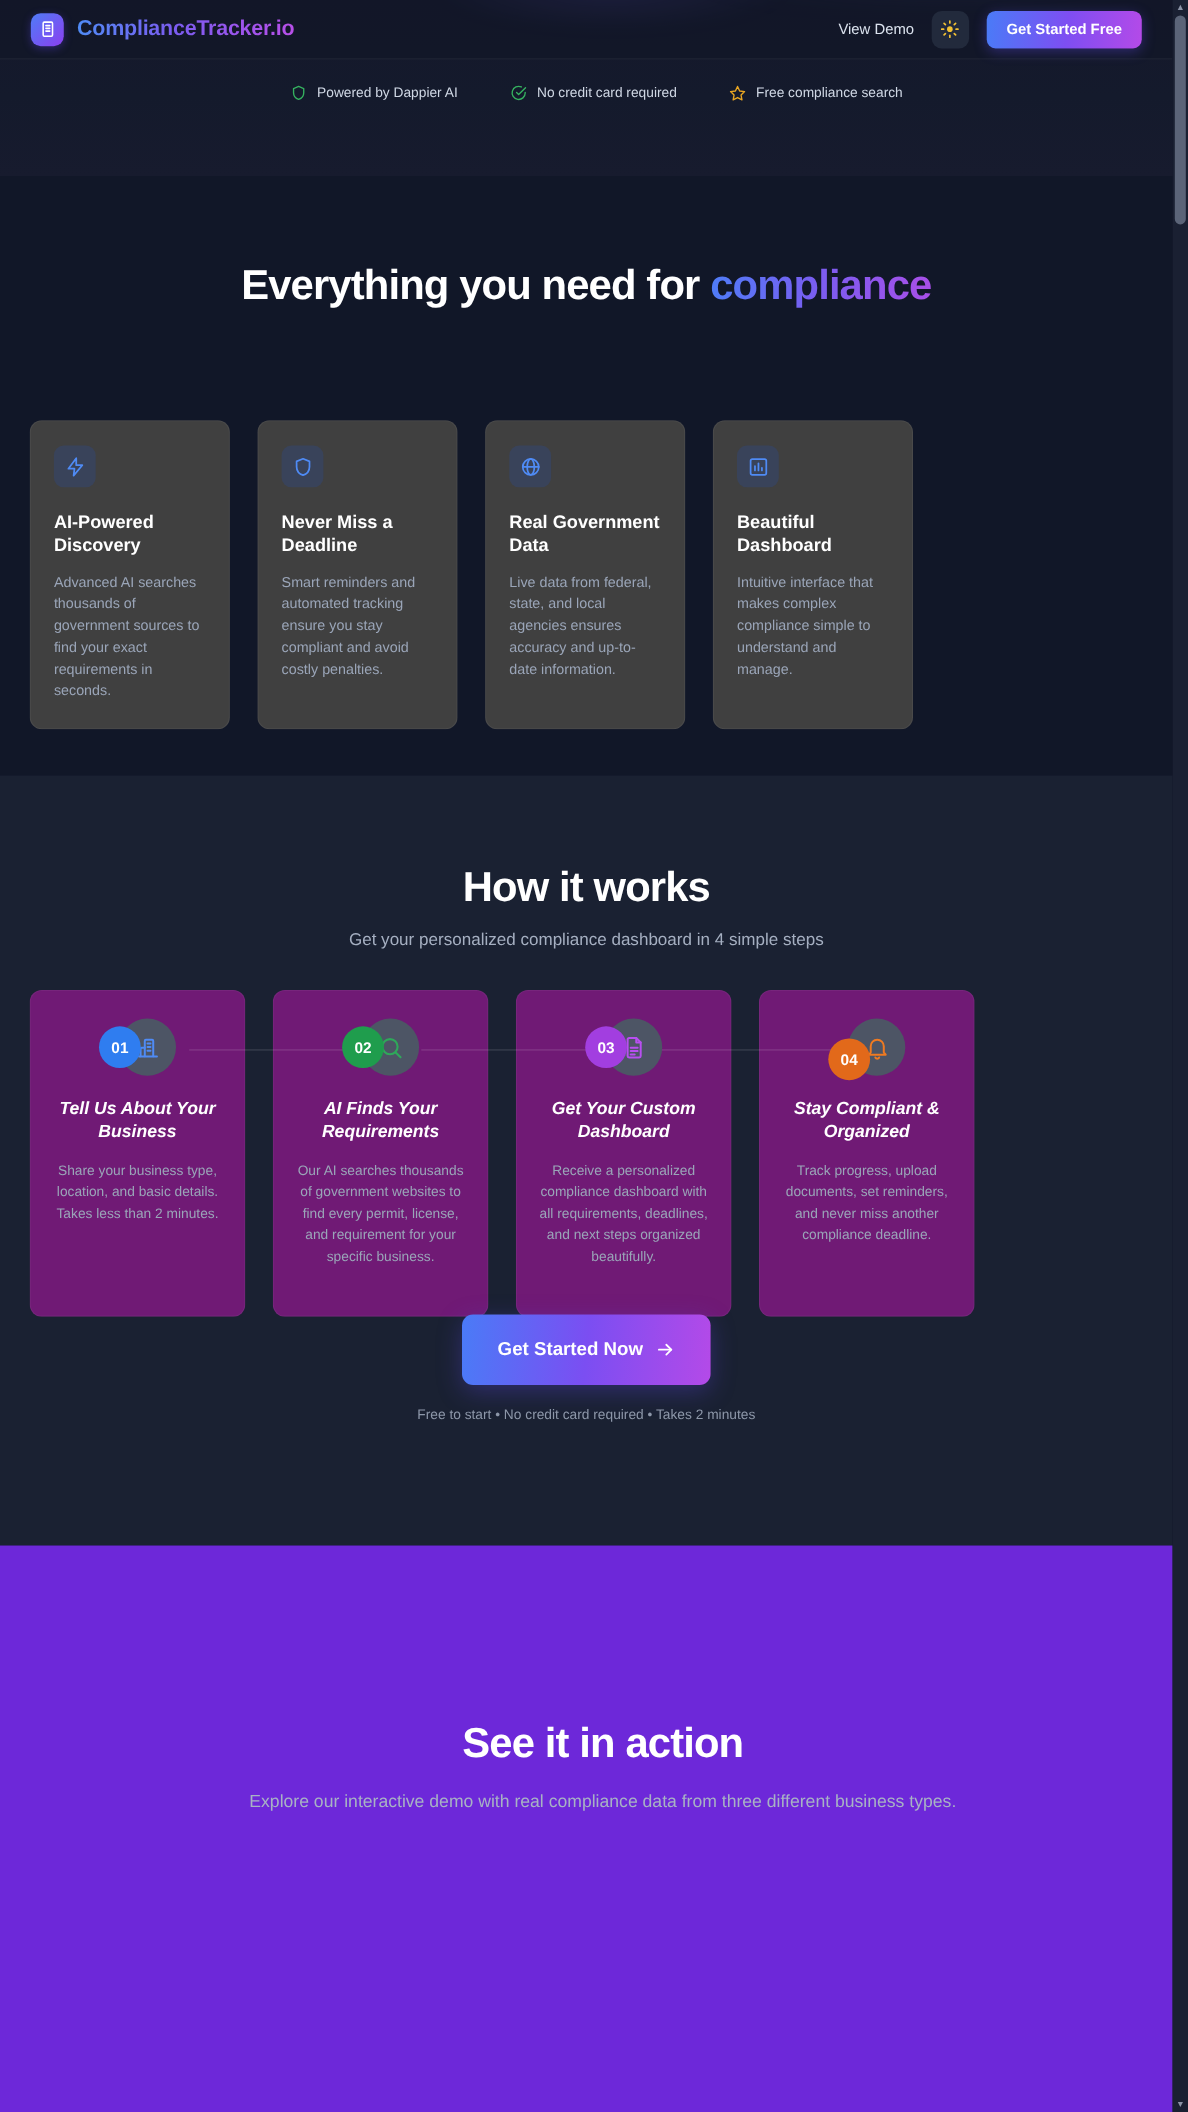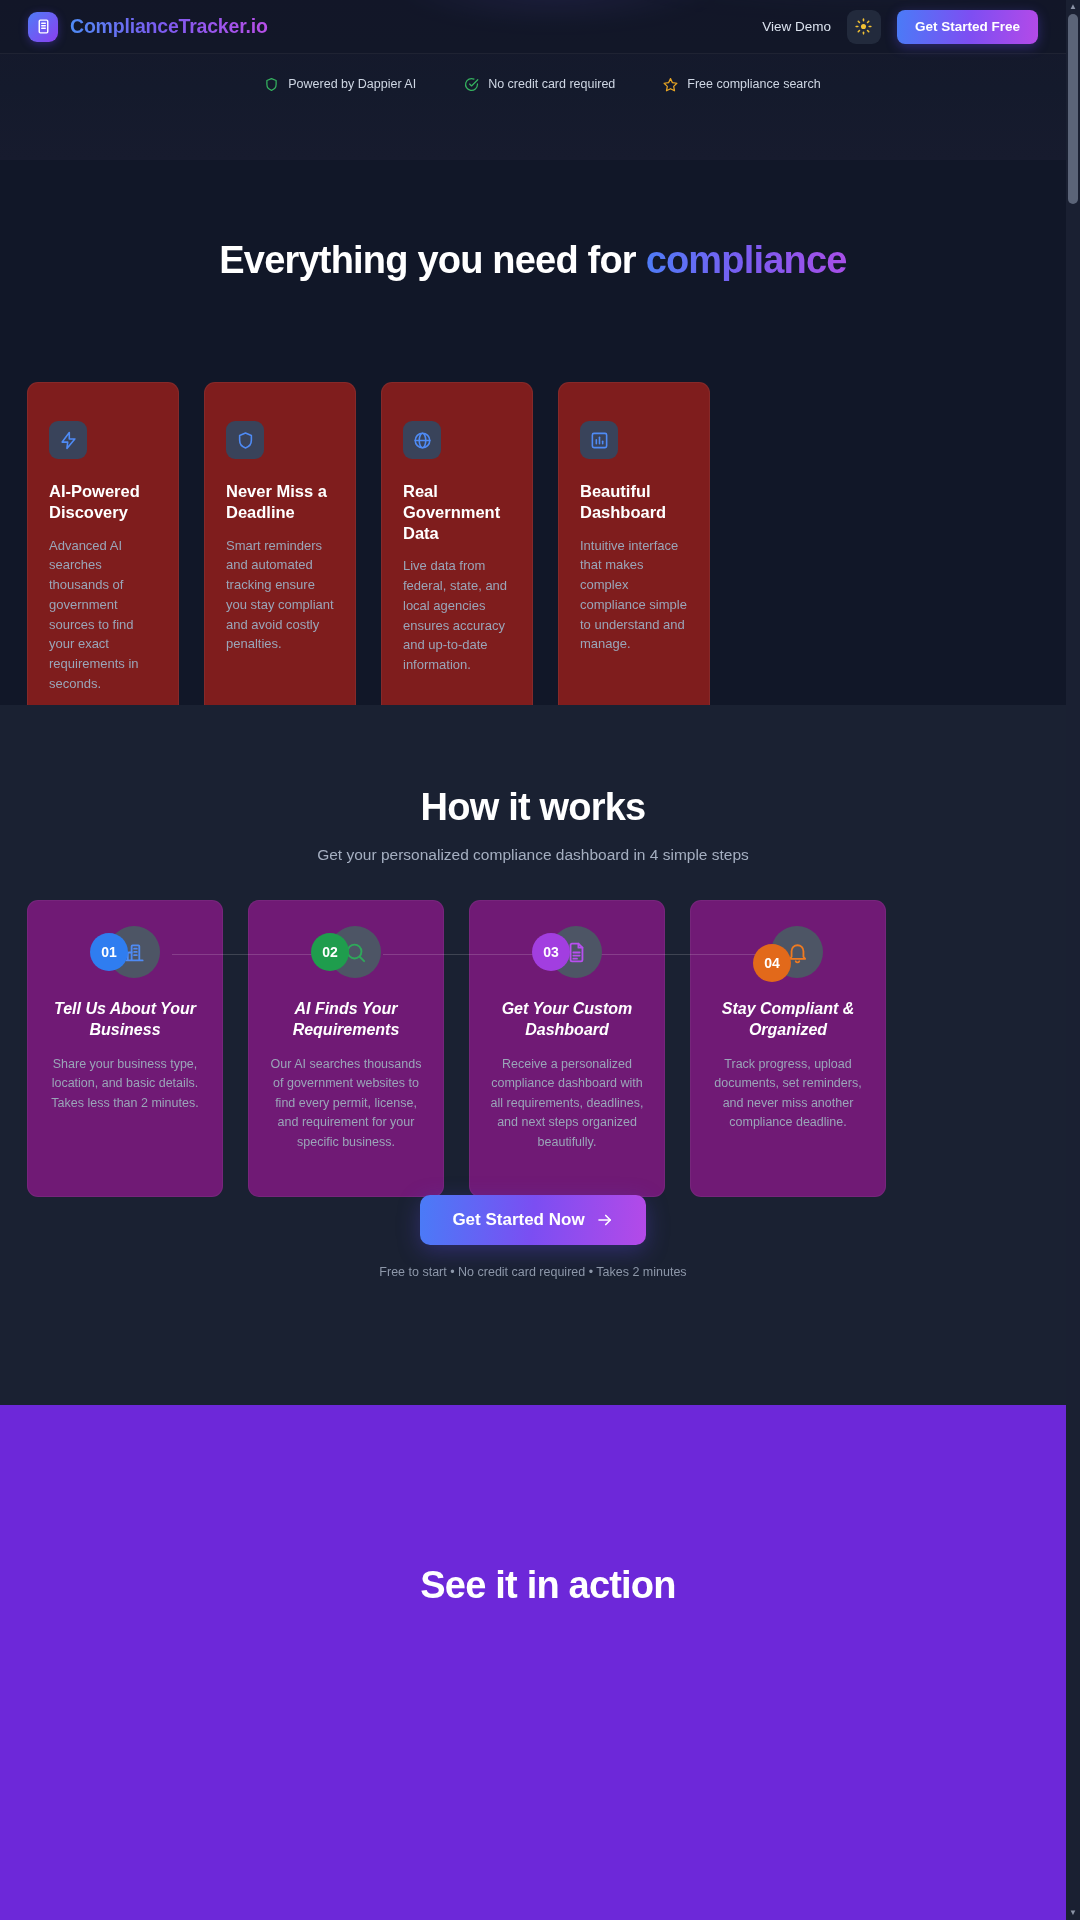--- a/index.html
+++ b/index.html
@@ -109,23 +109,23 @@
   .lede{
     text-align:center; font-size:16px; color:#a8b2c4; line-height:1.55;
     max-width:540px; margin:14px auto 0;
   }
 
   .feat-grid{
     position:absolute; top:222px; left:27px; width:1012px;
     display:flex; gap:25px;
   }
   .feat-card{
-    width:152px; min-height:245px;
-    background:#7f1d1d; border:1px solid rgba(255,255,255,.055);
-    border-radius:11px; padding:38px 21px 24px;
+    width:182px; min-height:245px;
+    background:#404040; border:1px solid rgba(255,255,255,.055);
+    border-radius:11px; padding:22px 21px 24px;
   }
   .feat-icon{
     width:38px; height:38px; border-radius:9px; background:#39435a;
     display:flex; align-items:center; justify-content:center; margin-bottom:22px;
   }
   .feat-title{
     font-size:16.5px; font-weight:bold; color:#ffffff; line-height:1.26; margin-bottom:13px;
   }
   .feat-desc{ font-size:13px; color:#9aa5b8; line-height:1.52; }
 
@@ -170,21 +170,21 @@
   }
   .step-desc{ text-align:center; font-size:12.5px; color:#9aa5b8; line-height:1.56; }
 
   .connector{
     position:absolute; height:1px; background:rgba(255,255,255,.16); z-index:1;
   }
 
   .how-cta-wrap{ position:absolute; top:490px; left:0; width:1066px; text-align:center; }
   .cta-big{
     display:inline-flex; align-items:center; gap:11px;
-    height:50px; padding:0 32px; border-radius:10px;
+    height:64px; padding:0 32px; border-radius:10px;
     background:linear-gradient(95deg,#4a7bf7 0%, #7b4ef2 50%, #b44ae8 100%);
     font-size:17px; font-weight:bold; color:#fff;
     box-shadow:0 6px 22px rgba(90,70,220,.35);
   }
   .cta-note{ margin-top:20px; font-size:12.5px; color:#8d97a9; }
 
   
   .sec-demo{
     position:absolute; top:1405px; left:0; width:1066px; height:515px;
     background:#6d28d9;
@@ -412,20 +412,21 @@
           </svg>
         </span>
       </span>
       <div class="cta-note">Free to start • No credit card required • Takes 2 minutes</div>
     </div>
   </div>
 
   <div class="sec-demo">
     <div class="demo-head">
       <div class="h2">See it in action</div>
+      <div class="demo-sub">Explore our interactive demo with real compliance data from three different business types.</div>
     </div>
   </div>
 
   <div class="scroll-gutter"></div>
   <div class="scroll-arrow up">▲</div>
   <div class="scroll-thumb"></div>
   <div class="scroll-arrow down">▼</div>
 
 </div>
 

